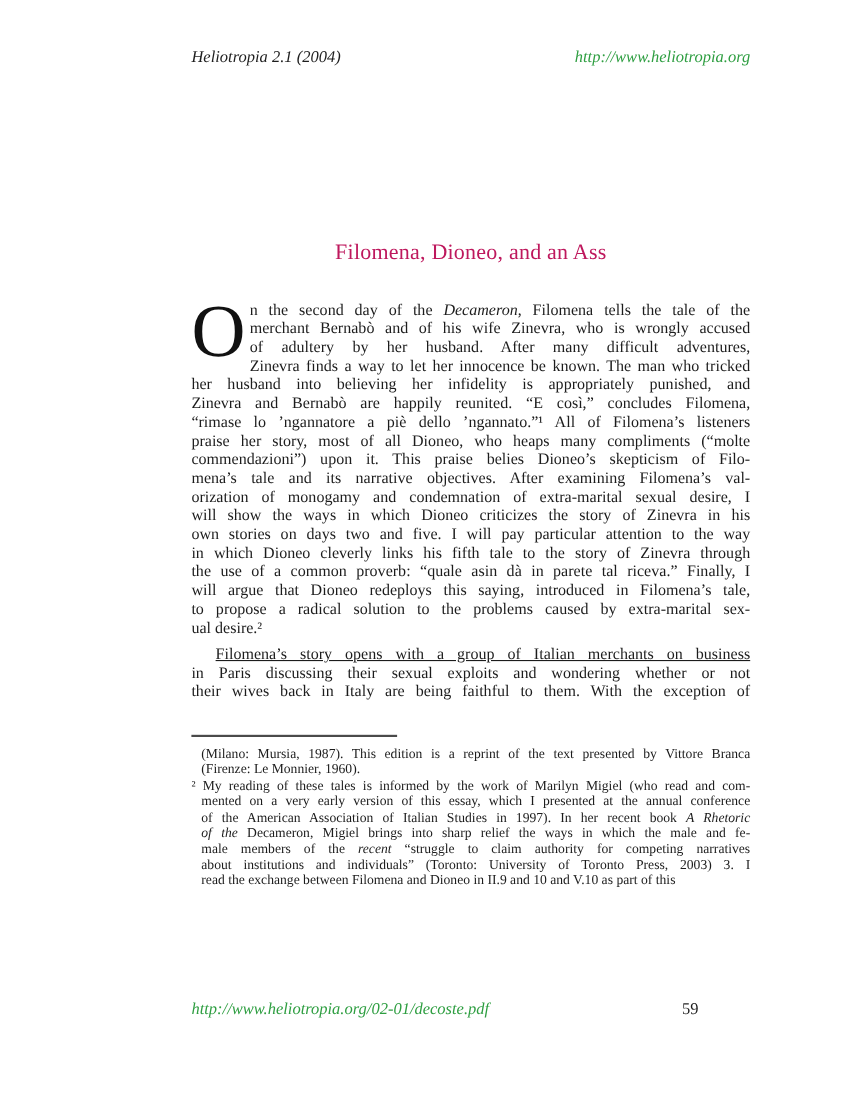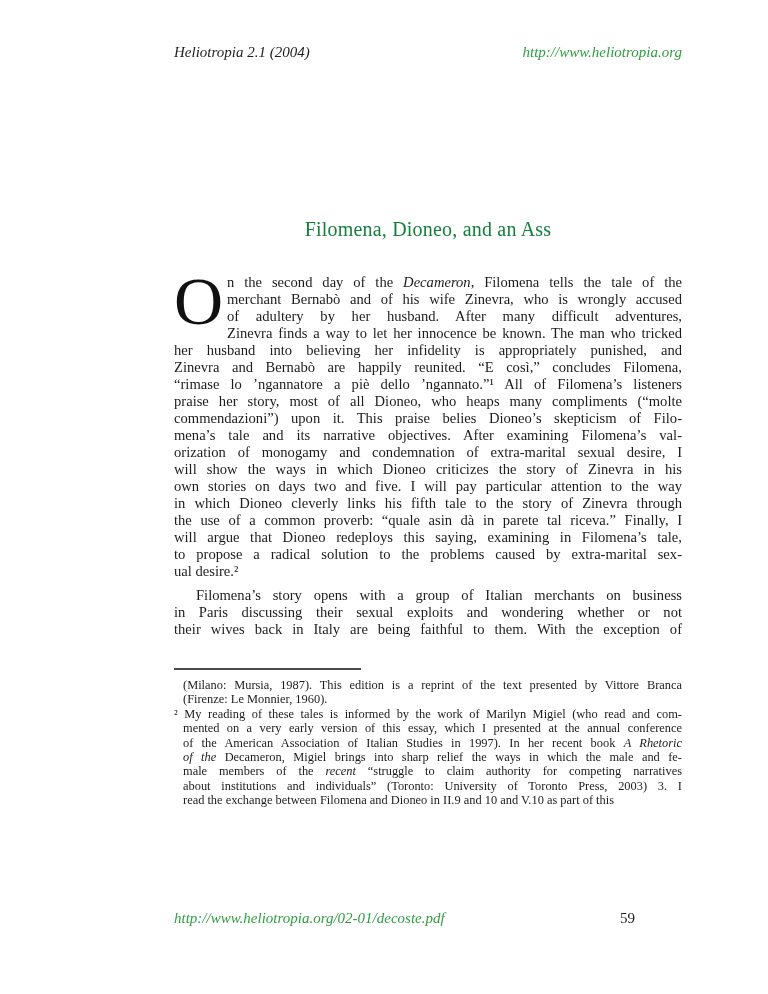--- a/index.html
+++ b/index.html
@@ -13,32 +13,32 @@
   .header {
     position:absolute; top:44px; left:130px; width:508px;
     display:flex; justify-content:space-between; align-items:baseline;
     font-style:italic; font-size:15px;
   }
   .header .journal { color:#1e1e1e; }
   .header .url { color:#2e9e41; text-decoration:none;font-style:italic; }
 
   .title {
     position:absolute; top:218px; left:130px; width:508px;
-    text-align:center; font-size:20px; color:#15803d;
+    text-align:center; font-size:20px; color:#be185d;
     letter-spacing:0.2px;
   }
 
   .content {
     position:absolute; top:274px; left:130px; width:508px;
     font-size:14.6px; line-height:17px; color:#1c1c1c;
   }
   .jline { text-align:justify; text-align-last:justify; }
   .flush-last .jline:last-child { text-align-last:left; }
   .para2 { margin-top:7px; }
-  .para2 .jline.first { text-indent:22px; }
+  .para2 .jline.first { text-indent:22px;text-decoration:underline; }
 
   .dropcap {
     float:left; width:47px; height:49px; margin:3px 6px 0 0;
     font-size:68px; line-height:49px; color:#111; text-align:left;
   }
 
   .footnote-sep {
     position:absolute; top:668px; left:130px; width:187px; height:0;
     border-top:2px solid #4a4a4a;
   }
@@ -82,21 +82,21 @@
         <div class="jline">Zinevra and Bernabò are happily reunited. “E così,” concludes Filomena,</div>
         <div class="jline">“rimase lo ’ngannatore a piè dello ’ngannato.”¹ All of Filomena’s listeners</div>
         <div class="jline">praise her story, most of all Dioneo, who heaps many compliments (“molte</div>
         <div class="jline">commendazioni”) upon it. This praise belies Dioneo’s skepticism of Filo-</div>
         <div class="jline">mena’s tale and its narrative objectives. After examining Filomena’s val-</div>
         <div class="jline">orization of monogamy and condemnation of extra-marital sexual desire, I</div>
         <div class="jline">will show the ways in which Dioneo criticizes the story of Zinevra in his</div>
         <div class="jline">own stories on days two and five. I will pay particular attention to the way</div>
         <div class="jline">in which Dioneo cleverly links his fifth tale to the story of Zinevra through</div>
         <div class="jline">the use of a common proverb: “quale asin dà in parete tal riceva.” Finally, I</div>
-        <div class="jline">will argue that Dioneo redeploys this saying, examining in Filomena’s tale,</div>
+        <div class="jline">will argue that Dioneo redeploys this saying, introduced in Filomena’s tale,</div>
         <div class="jline">to propose a radical solution to the problems caused by extra-marital sex-</div>
         <div class="jline">ual desire.²</div>
       </div>
     <div class="para2">
         <div class="jline first">Filomena’s story opens with a group of Italian merchants on business</div>
         <div class="jline">in Paris discussing their sexual exploits and wondering whether or not</div>
         <div class="jline">their wives back in Italy are being faithful to them. With the exception of</div>
       </div>
   </div>
 

